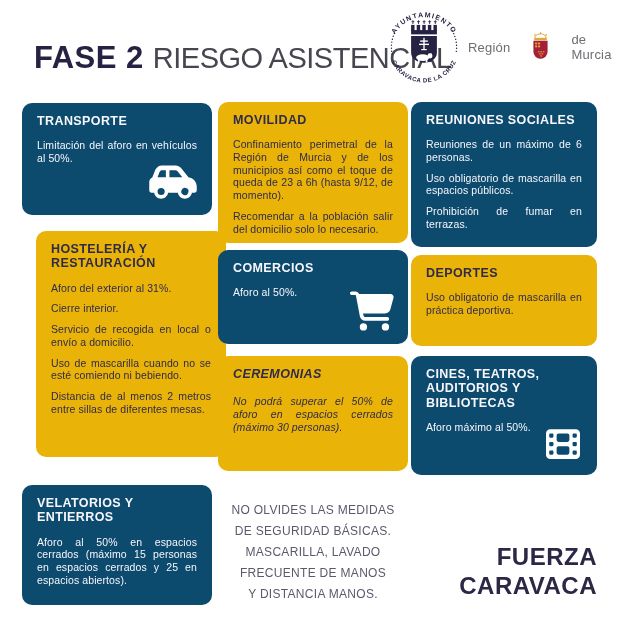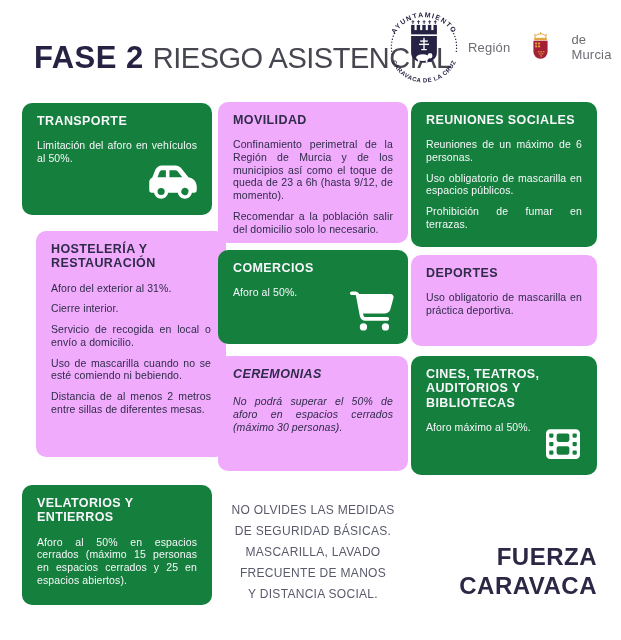--- a/index.html
+++ b/index.html
@@ -10,22 +10,22 @@
   
   .title-row{position:absolute;left:34px;top:40px;white-space:nowrap;}
   .fase{font-size:31px;font-weight:800;color:#262243;letter-spacing:.5px;}
   .sub{font-size:29px;font-weight:400;color:#45464f;letter-spacing:-.5px;margin-left:9px;}
   .seal{position:absolute;left:381px;top:6px;width:86px;height:86px;}
   .murcia{position:absolute;left:468px;top:16px;width:148px;height:62px;
           display:flex;align-items:center;gap:18px;}
   .murcia .mtxt{font-size:13px;color:#6d6e74;letter-spacing:.2px;}
   
   .card{position:absolute;border-radius:10px;padding:11px 15px 10px;box-sizing:border-box;overflow:hidden;}
-  .dark{background:#15803d;color:#f7f6fb;}
-  .lav{background:#f0abfc;color:#2f2b49;}
+  .dark{background:#0c4a6e;color:#f7f6fb;}
+  .lav{background:#eab308;color:#2f2b49;}
   .card-title{font-size:12.5px;font-weight:700;letter-spacing:.4px;margin:0 0 11px;line-height:1.15;}
   .card p{margin:0 0 8px;font-size:10.5px;line-height:1.21;text-align:justify;letter-spacing:.1px;}
   .card p:last-of-type{margin-bottom:0;}
   .card-icon{position:absolute;}
   #card-transporte{left:22px;top:103px;width:190px;height:112px;}
   #card-hosteleria{left:36px;top:231px;width:190px;height:226px;}
   #card-velatorios{left:22px;top:485px;width:190px;height:120px;}
   #card-movilidad{left:218px;top:102px;width:190px;height:141px;}
   #card-comercios{left:218px;top:250px;width:190px;height:94px;}
   #card-ceremonias{left:218px;top:356px;width:190px;height:115px;font-style:italic;}
@@ -217,21 +217,21 @@
         <path d="M0 96C0 60.7 28.7 32 64 32H448c35.3 0 64 28.7 64 64V416c0 35.3-28.7 64-64 64H64c-35.3 0-64-28.7-64-64V96zM48 368v32c0 8.8 7.2 16 16 16H96c8.8 0 16-7.2 16-16V368c0-8.8-7.2-16-16-16H64c-8.8 0-16 7.2-16 16zm368-16c-8.8 0-16 7.2-16 16v32c0 8.8 7.2 16 16 16h32c8.8 0 16-7.2 16-16V368c0-8.8-7.2-16-16-16H416zM48 240v32c0 8.8 7.2 16 16 16H96c8.8 0 16-7.2 16-16V240c0-8.8-7.2-16-16-16H64c-8.8 0-16 7.2-16 16zm368-16c-8.8 0-16 7.2-16 16v32c0 8.8 7.2 16 16 16h32c8.8 0 16-7.2 16-16V240c0-8.8-7.2-16-16-16H416zM48 112v32c0 8.8 7.2 16 16 16H96c8.8 0 16-7.2 16-16V112c0-8.8-7.2-16-16-16H64c-8.8 0-16 7.2-16 16zM416 96c-8.8 0-16 7.2-16 16v32c0 8.8 7.2 16 16 16h32c8.8 0 16-7.2 16-16V112c0-8.8-7.2-16-16-16H416zM160 128v64c0 17.7 14.3 32 32 32H320c17.7 0 32-14.3 32-32V128c0-17.7-14.3-32-32-32H192c-17.7 0-32 14.3-32 32zm32 160c-17.7 0-32 14.3-32 32v64c0 17.7 14.3 32 32 32H320c17.7 0 32-14.3 32-32V320c0-17.7-14.3-32-32-32H192z"></path>
       </svg>
     </span>
   </section>
 
   <div class="note">
     <div>NO OLVIDES LAS MEDIDAS</div>
     <div>DE SEGURIDAD BÁSICAS.</div>
     <div>MASCARILLA, LAVADO</div>
     <div>FRECUENTE DE MANOS</div>
-    <div>Y DISTANCIA SOCIAL.</div>
+    <div>Y DISTANCIA MANOS.</div>
   </div>
 
   <div class="slogan">
     <div>FUERZA</div>
     <div>CARAVACA</div>
   </div>
 
 </div>
 
 </body></html>

